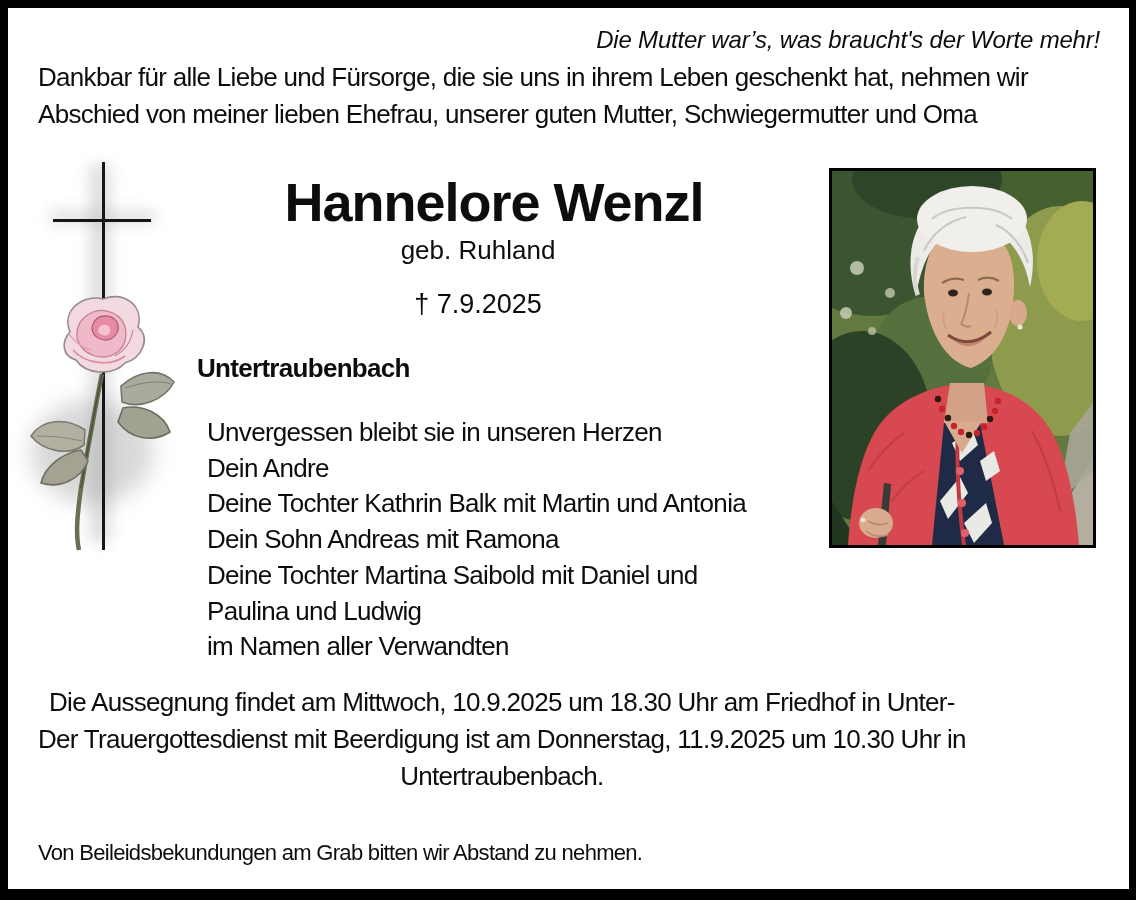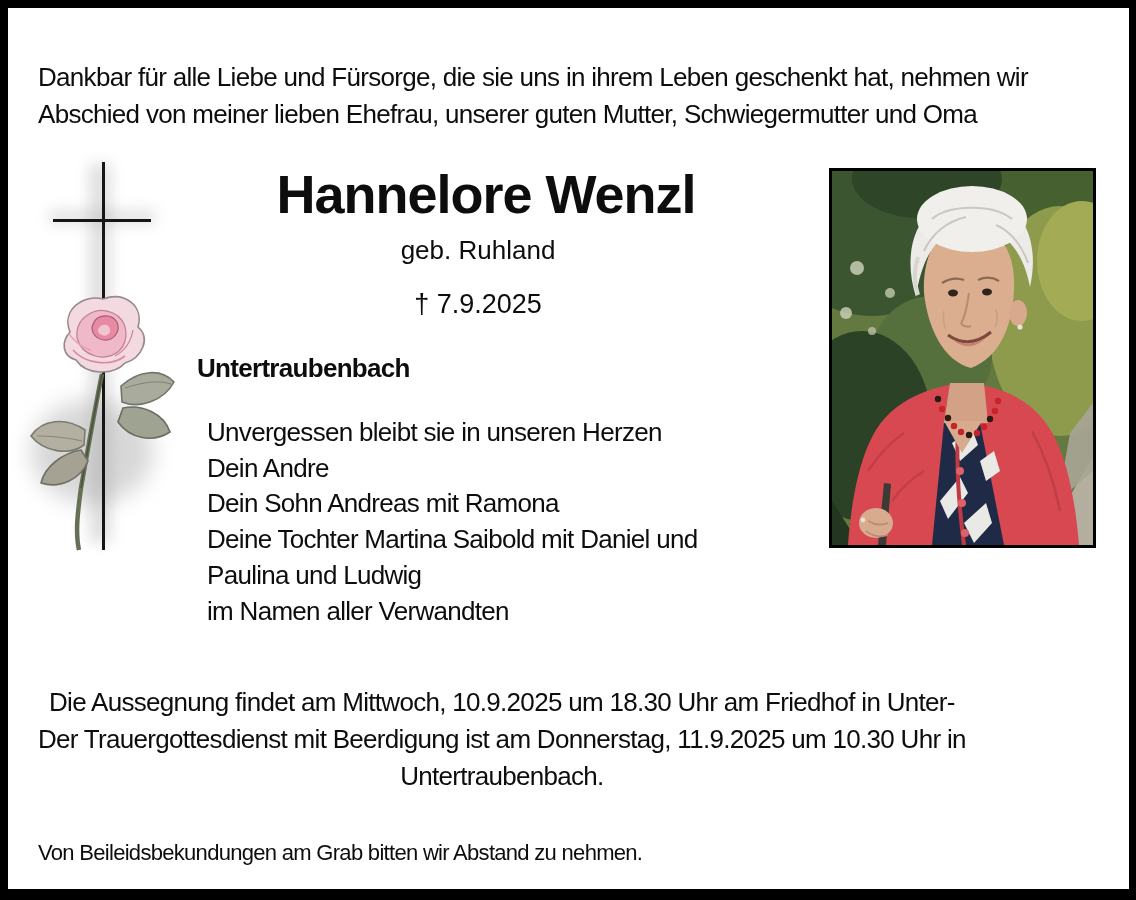--- a/index.html
+++ b/index.html
@@ -97,20 +97,21 @@
   }
   .photo svg{display:block;width:100%;height:100%;}
 </style>
 </head>
 <body>
 
 <div class="sheet">
 
   <div class="frame"></div>
 
+  <div class="epigraph">Die Mutter war’s, was braucht's der Worte mehr!</div>
 
   <div class="intro txt">
     <div>Dankbar für alle Liebe und Fürsorge, die sie uns in ihrem Leben geschenkt hat, nehmen wir</div>
     <div>Abschied von meiner lieben Ehefrau, unserer guten Mutter, Schwiegermutter und Oma</div>
   </div>
 
   <div class="artwork">
     <div class="shadow-v"></div>
     <div class="shadow-h"></div>
     <div class="rose-shadow"></div>
@@ -132,31 +133,32 @@
       <path d="M45 42 C36 20 58 4 78 9 C100 1 119 16 113 37 C126 48 117 68 100 73 C88 86 61 85 51 70 C37 66 36 52 45 42 Z" fill="#f3d9e0" stroke="#97898d" stroke-width="1.6"></path>
       <path d="M52 48 C50 28 70 15 88 23 C103 30 105 50 94 61 C79 73 57 66 52 48 Z" fill="#f0b9c9" stroke="#c27e92" stroke-width="1.2"></path>
       <path d="M68 34 C72 24 86 23 92 32 C96 41 89 51 79 50 C70 49 65 41 68 34 Z" fill="#e78ba4" stroke="#a95b73" stroke-width="1.2"></path>
       <path d="M74 38 C77 33 84 34 85 39 C86 44 81 47 77 45 C73 43 72 41 74 38 Z" fill="#f2c3d1"></path>
       <path d="M48 60 C60 74 86 77 100 66" fill="none" stroke="#d98ba1" stroke-width="1.6"></path>
       <path d="M44 44 C50 52 58 58 66 60" fill="none" stroke="#e4a4b6" stroke-width="1.4"></path>
       <path d="M108 40 C106 52 99 61 90 66" fill="none" stroke="#cc7f95" stroke-width="1.2"></path>
     </svg>
   </div>
 
-  <h1 class="centercol name" style="margin:8px;">Hannelore Wenzl</h1>
+  <h1 class="centercol name" style="margin:16px;">Hannelore Wenzl</h1>
   <div class="centercol maiden">geb. Ruhland</div>
   <div class="centercol dates">
     <span>† 7.9.2025</span>
   </div>
 
   <div class="place txt">Untertraubenbach</div>
 
   <div class="mourners txt">
     <div>Unvergessen bleibt sie in unseren Herzen</div>
     <div>Dein Andre</div>
+    <div>Deine Tochter Kathrin Balk mit Martin und Antonia</div>
     <div>Dein Sohn Andreas mit Ramona</div>
     <div>Deine Tochter Martina Saibold mit Daniel und</div>
     <div>Paulina und Ludwig</div>
     <div>im Namen aller Verwandten</div>
   </div>
 
   <figure class="photo">
     <svg viewBox="0 0 261 374" preserveAspectRatio="none">
 
       <g>

